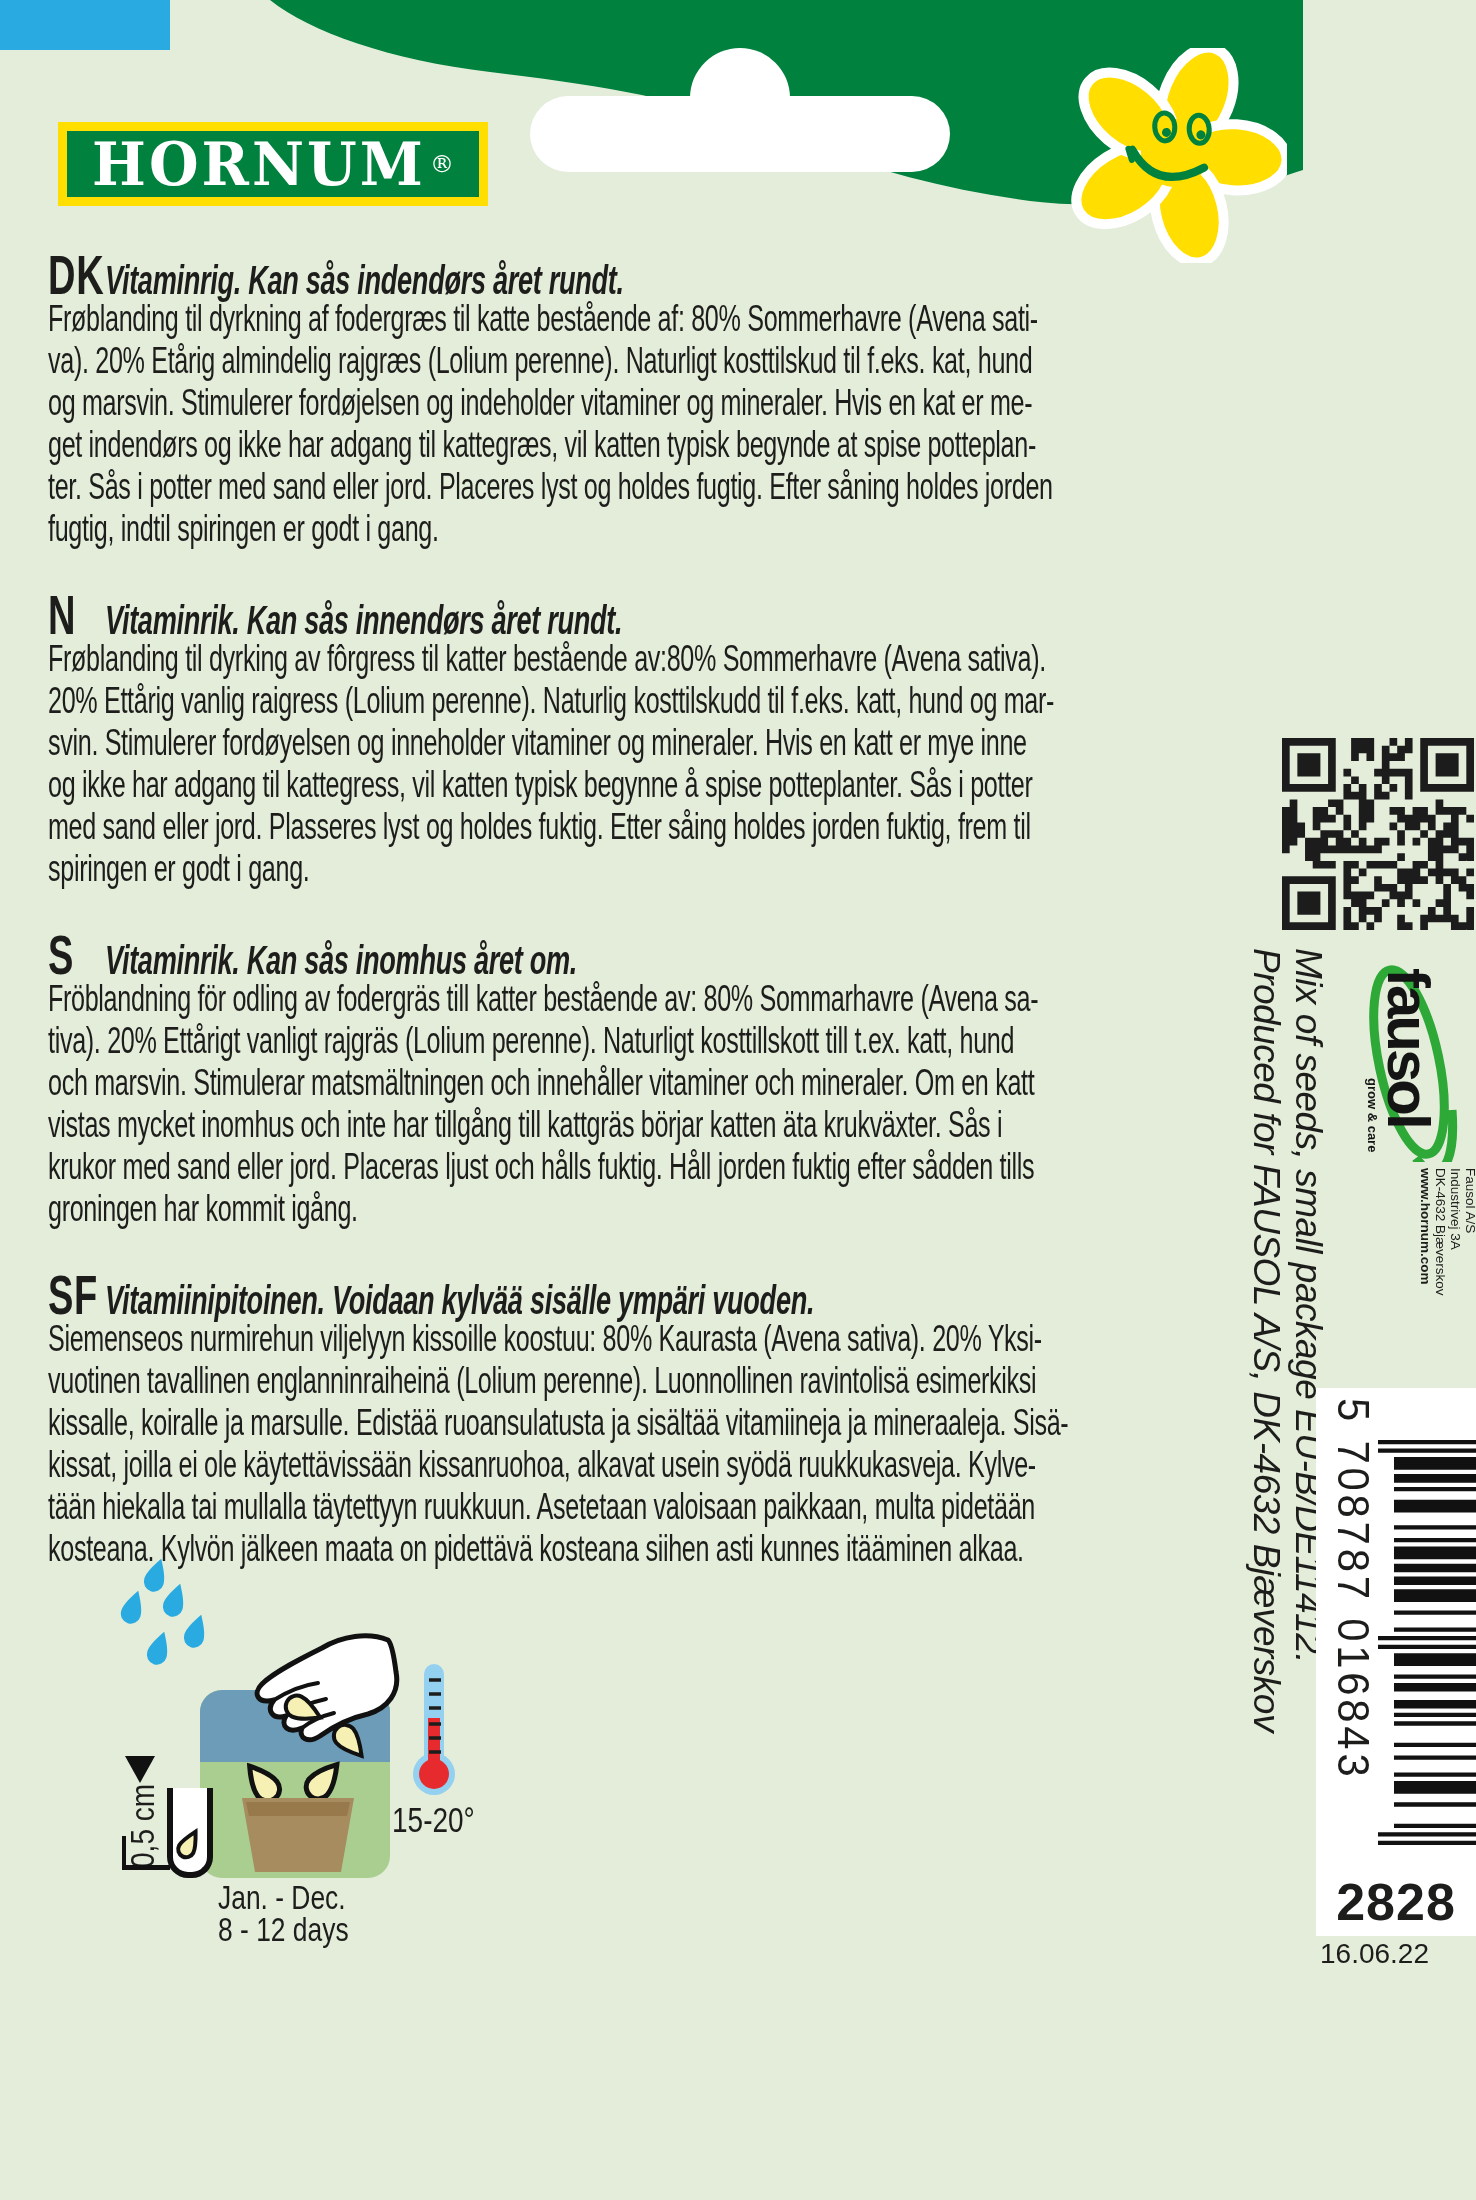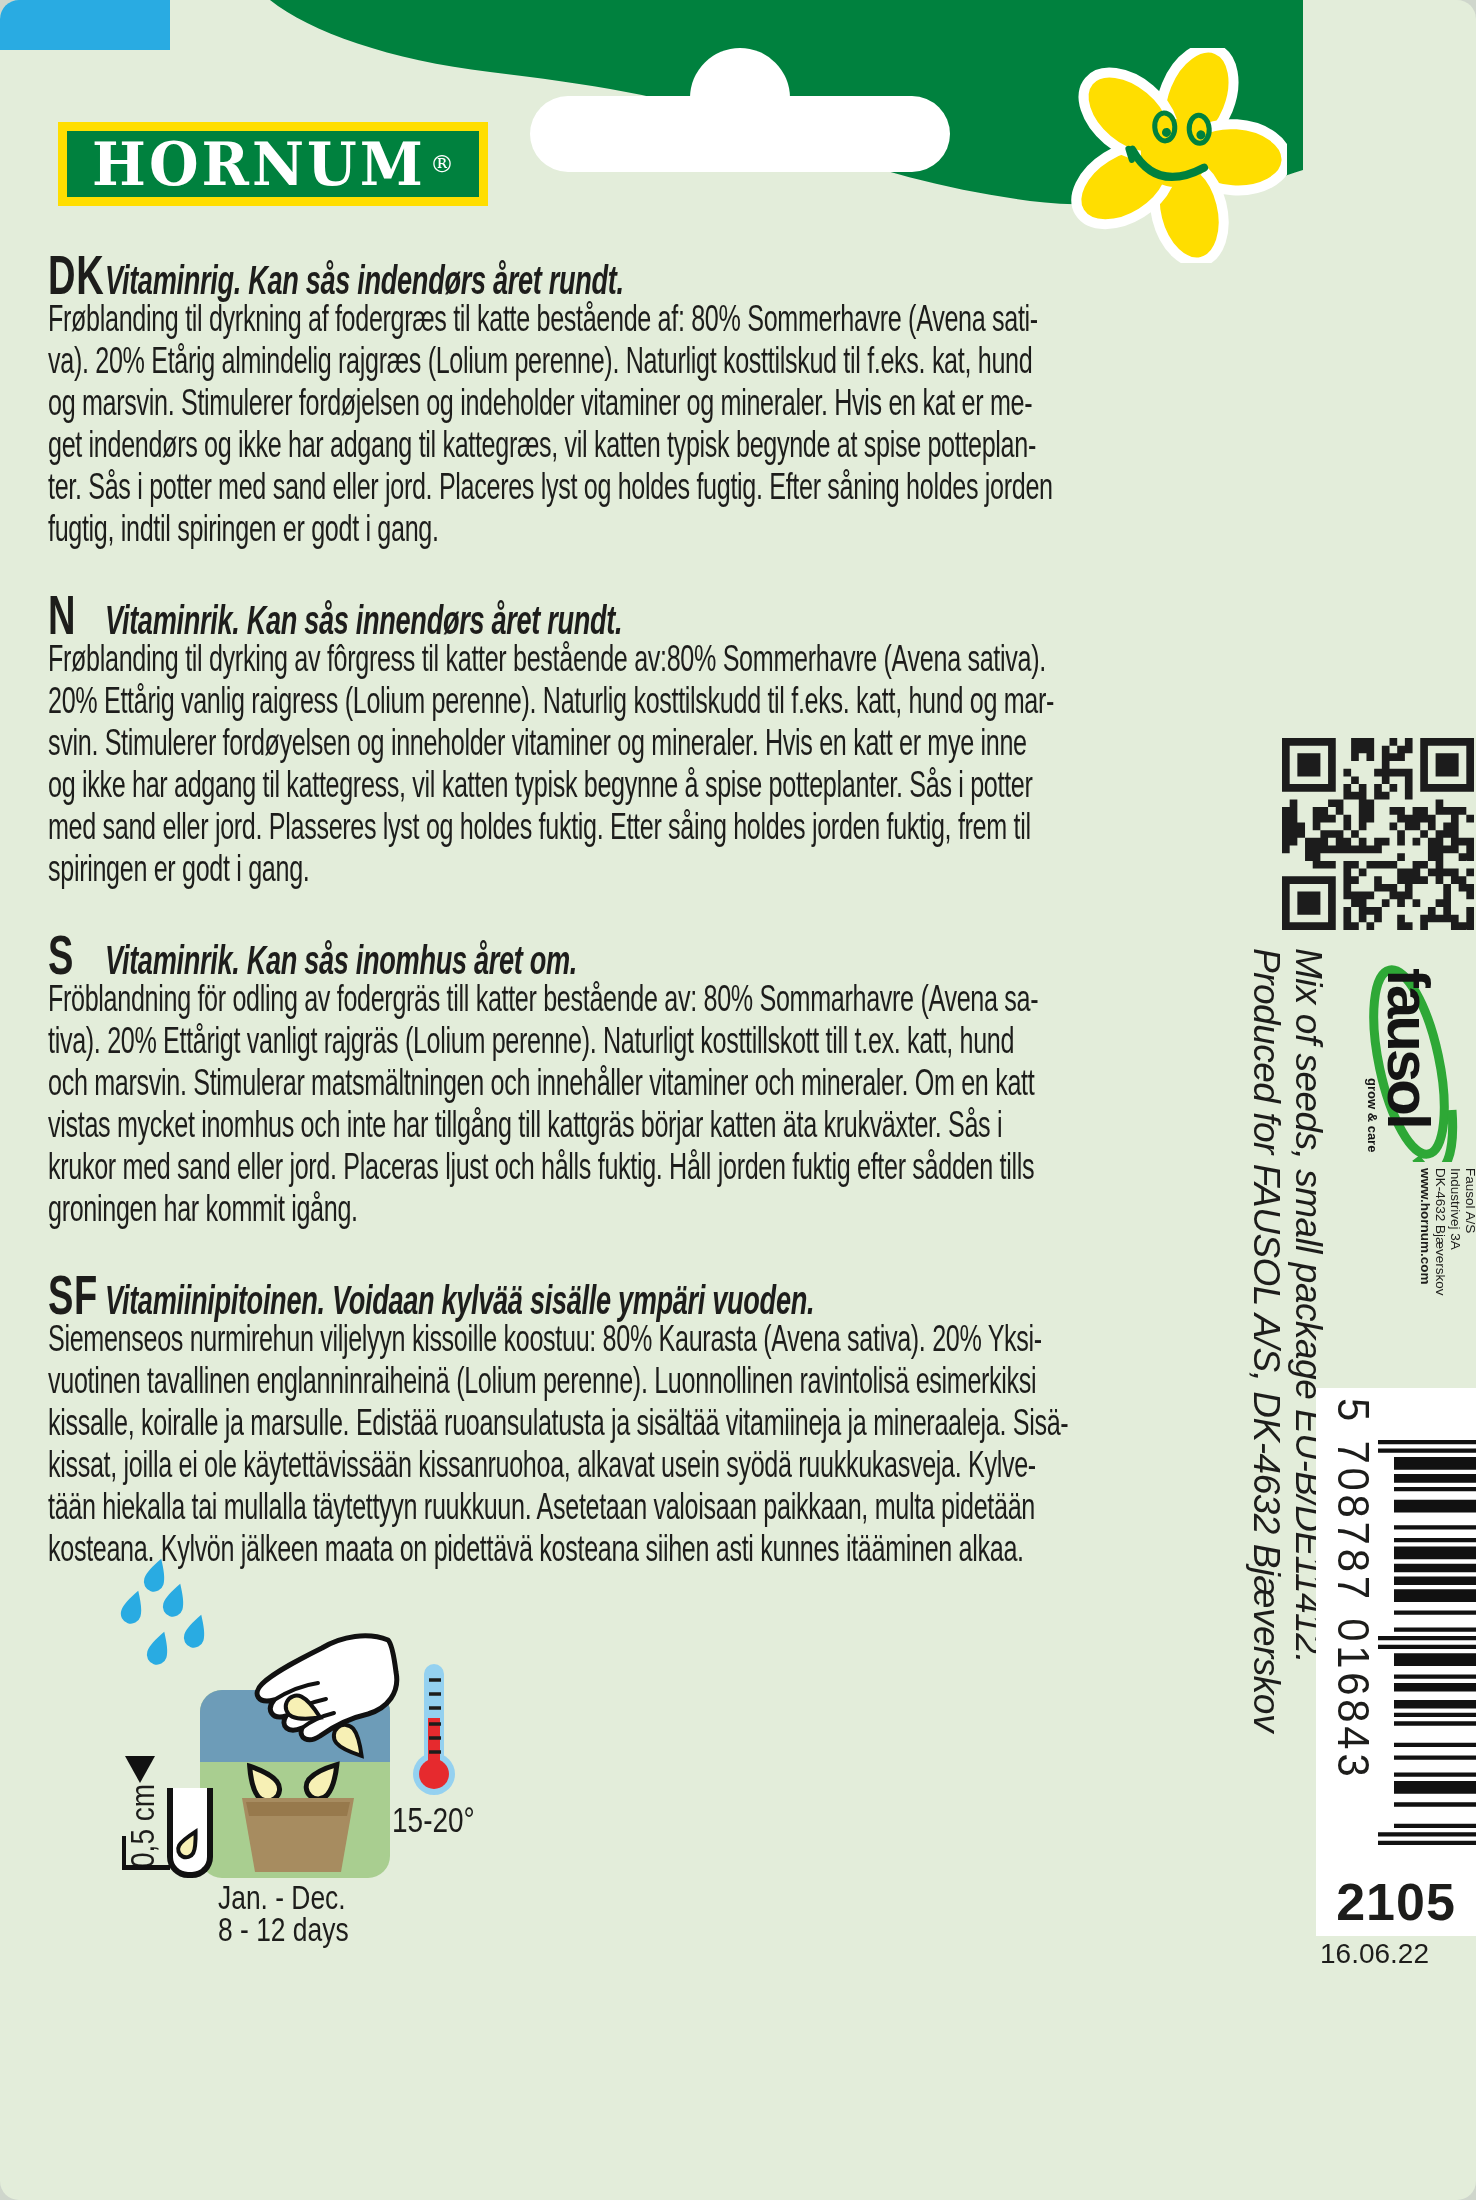--- a/index.html
+++ b/index.html
@@ -1,17 +1,17 @@
 <!DOCTYPE html>
 <html><head>
 <meta charset="utf-8">
 <style>
   html,body{margin:0;padding:0;background:#cfd6cc;}
   #canvas{position:relative;width:1476px;height:2200px;background:#e3edda;overflow:hidden;
-          font-family:"Liberation Sans",sans-serif;color:#1d1d1b;border-radius:19px;}
+          font-family:"Liberation Sans",sans-serif;color:#1d1d1b;}
   svg{display:block}
   
   #header-svg{position:absolute;left:0;top:0;}
   #hang-tab-bump{position:absolute;left:690px;top:48px;width:100px;height:100px;border-radius:50%;background:#fff;}
   #hang-tab-pill{position:absolute;left:530px;top:96px;width:420px;height:76px;border-radius:38px;background:#fff;}
   #logo{position:absolute;left:58px;top:122px;width:430px;height:84px;background:#ffde00;padding:0;box-sizing:border-box;}
   #logo .inner{position:absolute;left:9px;top:9px;right:9px;bottom:9px;background:#00813e;border:2px solid #fff0;
       display:flex;align-items:center;justify-content:center;}
   #logo .word{font-family:"DejaVu Serif",serif;font-weight:bold;color:#fff;font-size:57px;letter-spacing:3px;line-height:60px;transform:scaleY(1.04);}
   #logo .reg{font-family:"DejaVu Serif",serif;color:#fff;font-size:24px;vertical-align:28px;margin-left:4px;}
@@ -237,16 +237,16 @@
       </div>
   </div>
 
   <div id="barcode-box"></div>
   <div id="rot-barcode">
     <svg id="bars" width="405" height="100" viewBox="0 0 405 100" preserveAspectRatio="none">
         <path d="M0.00,0h4.26v100h-4.26zM8.53,0h4.26v100h-4.26zM17.05,0h4.26v84h-4.26zM21.32,0h4.26v84h-4.26zM25.58,0h4.26v84h-4.26zM34.11,0h4.26v84h-4.26zM38.37,0h4.26v84h-4.26zM46.89,0h4.26v84h-4.26zM59.68,0h4.26v84h-4.26zM63.95,0h4.26v84h-4.26zM68.21,0h4.26v84h-4.26zM85.26,0h4.26v84h-4.26zM98.05,0h4.26v84h-4.26zM106.58,0h4.26v84h-4.26zM110.84,0h4.26v84h-4.26zM115.11,0h4.26v84h-4.26zM123.63,0h4.26v84h-4.26zM127.89,0h4.26v84h-4.26zM136.42,0h4.26v84h-4.26zM140.68,0h4.26v84h-4.26zM149.21,0h4.26v84h-4.26zM153.47,0h4.26v84h-4.26zM157.74,0h4.26v84h-4.26zM170.53,0h4.26v84h-4.26zM187.58,0h4.26v84h-4.26zM196.11,0h4.26v100h-4.26zM204.63,0h4.26v100h-4.26zM213.16,0h4.26v84h-4.26zM217.42,0h4.26v84h-4.26zM221.68,0h4.26v84h-4.26zM234.47,0h4.26v84h-4.26zM243.00,0h4.26v84h-4.26zM247.26,0h4.26v84h-4.26zM260.05,0h4.26v84h-4.26zM264.32,0h4.26v84h-4.26zM272.84,0h4.26v84h-4.26zM281.37,0h4.26v84h-4.26zM302.68,0h4.26v84h-4.26zM315.47,0h4.26v84h-4.26zM332.53,0h4.26v84h-4.26zM341.05,0h4.26v84h-4.26zM345.32,0h4.26v84h-4.26zM349.58,0h4.26v84h-4.26zM362.37,0h4.26v84h-4.26zM383.68,0h4.26v84h-4.26zM392.21,0h4.26v100h-4.26zM400.74,0h4.26v100h-4.26z" fill="#111"></path>
       </svg>
     <div id="barcode-digits">5 708787 016843</div>
   </div>
-  <div id="item-number">2105</div>
+  <div id="item-number">2828</div>
   <div id="print-date">16.06.22</div>
 
 </div>
 
 </body></html>

